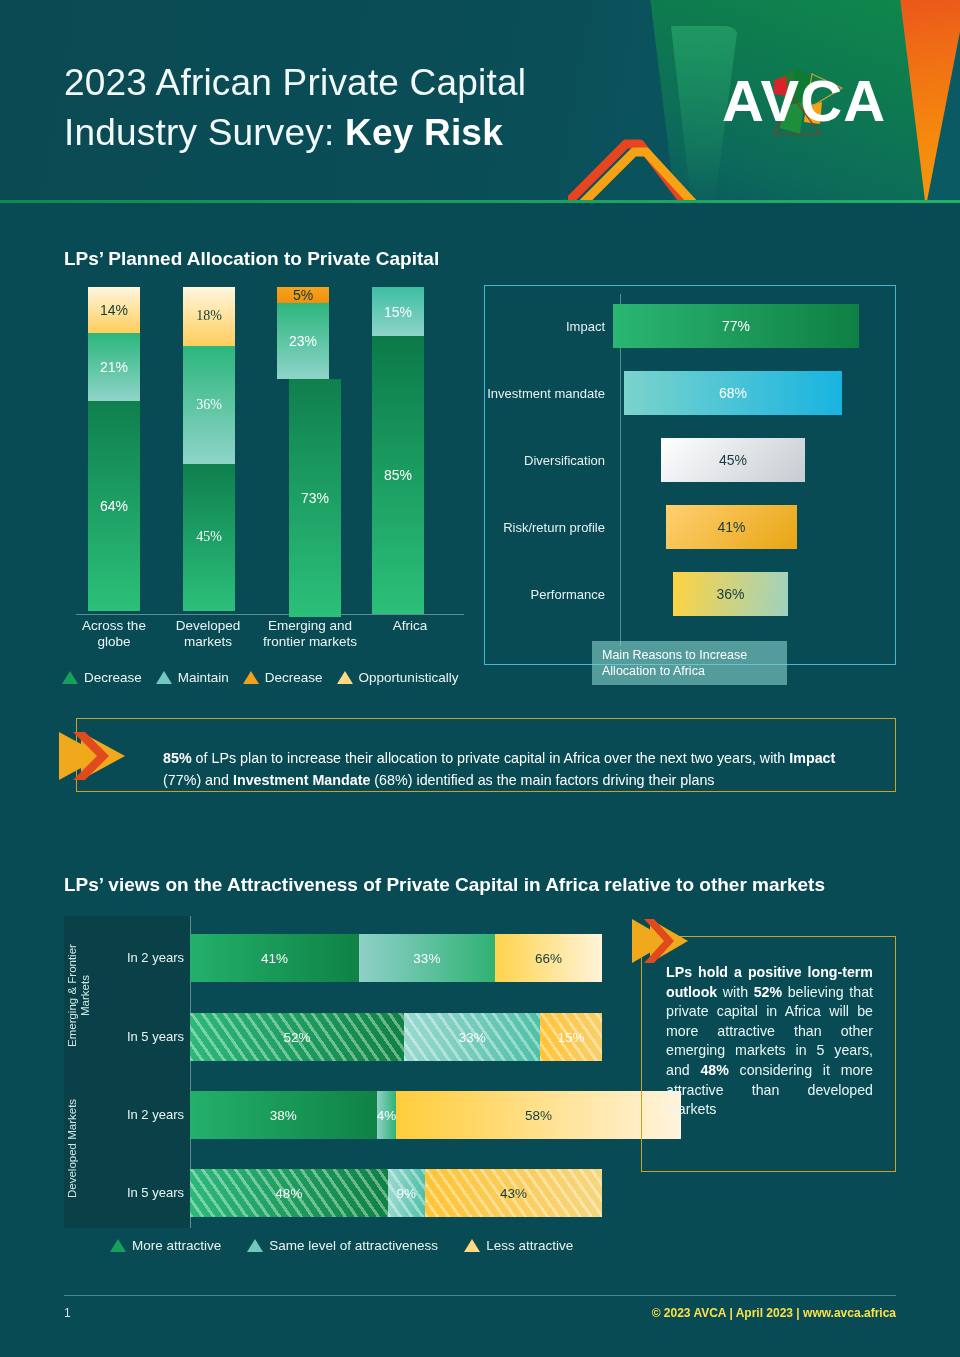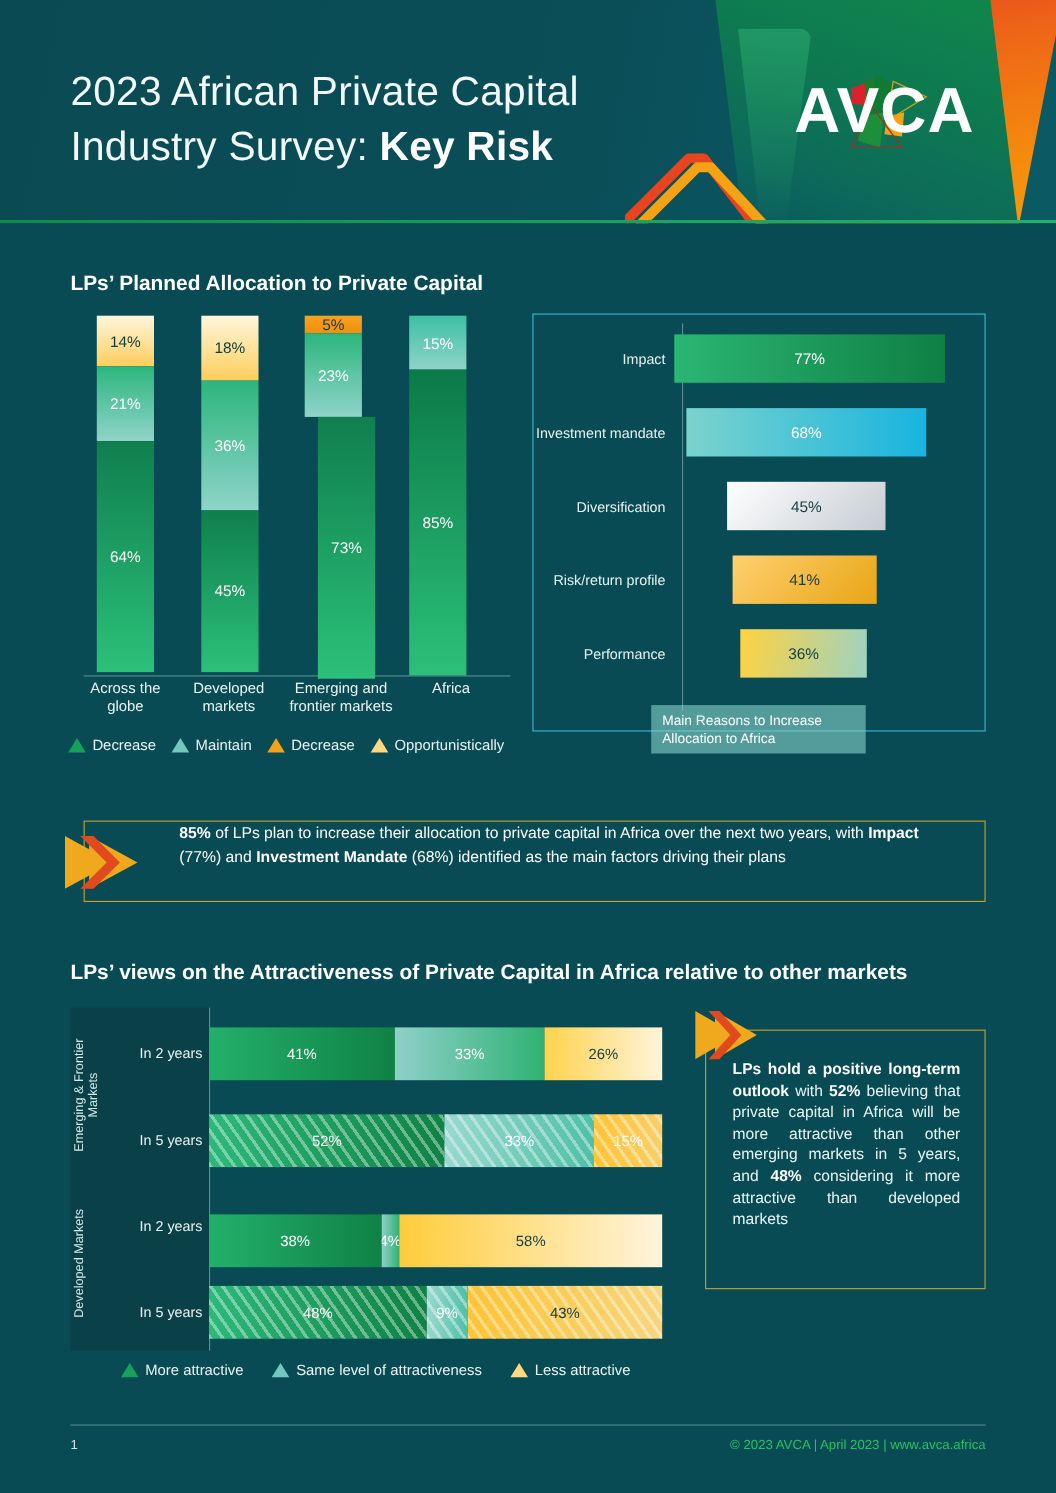--- a/index.html
+++ b/index.html
@@ -99,21 +99,21 @@
     background:rgba(130,206,198,.62);
     display:flex;flex-direction:column;justify-content:center;
     padding-left:10px;box-sizing:border-box;
     font-size:12.5px;line-height:16px;color:#ffffff;font-weight:300;
   }
 
   
   .callout1{
     position:absolute;left:76px;top:718px;width:820px;height:74px;
     border:1px solid #c9a227;box-sizing:border-box;
-    display:flex;align-items:flex-start;margin-top:28px;
+    display:flex;align-items:flex-end;
   }
   .callout1 .ctext{
     padding-left:86px;padding-right:22px;font-size:14.3px;line-height:22px;color:#ffffff;font-weight:300;
   }
   .callout1 .ctext b{font-weight:700;}
   .arrow-badge{position:absolute;left:-18px;top:9px;width:74px;height:56px;}
 
   
   .sec2-title{
     position:absolute;left:64px;top:874px;font-size:19px;font-weight:700;color:#ffffff;
@@ -141,21 +141,21 @@
     border:1px solid #c9a227;box-sizing:border-box;
     padding:26px 22px 0 24px;
     font-size:14.2px;line-height:19.6px;color:#e9f5f3;font-weight:300;
     text-align:justify;
   }
   .arrow-badge2{position:absolute;left:-10px;top:-20px;width:62px;height:48px;}
 
   
   .footer-rule{position:absolute;left:64px;top:1295px;width:832px;height:1px;background:rgba(190,225,222,.40);}
   .footer-page{position:absolute;left:64px;top:1306px;font-size:12px;color:#cfe6e3;font-weight:300;}
-  .footer-right{position:absolute;right:64px;top:1306px;font-size:12px;color:#22c55e;font-weight:400;}
+  .footer-right{position:absolute;right:64px;top:1306px;font-size:12px;color:#fde047;font-weight:700;}
 </style>
 </head>
 <body>
 
 <div class="header">
   <div class="hdr-bg-left"></div>
   <div class="hdr-orange-wedge"></div>
   <div class="hdr-green-wedge"></div>
   <div class="hdr-cone2"></div>
 
@@ -190,21 +190,21 @@
 
 <div class="chart1">
   <div class="c1-axis"></div>
 
   <div class="c1-col" style="left:24px;height:327px;">
     <div class="c1-seg dark" style="height:14%;background:linear-gradient(180deg,#fff6dd 0%,#ffce5c 100%);">14%</div>
     <div class="c1-seg" style="height:21%;background:linear-gradient(180deg,#2cb67c 0%,#8fd4c9 100%);">21%</div>
     <div class="c1-seg" style="height:64%;background:linear-gradient(180deg,#0f7f4e 0%,#2cc07a 100%);">64%</div>
   </div>
 
-  <div class="c1-col" style="left:119px;height:327px;">
+  <div class="c1-col" style="left:119px;height:327px;font-family:Liberation Serif, serif;">
     <div class="c1-seg dark" style="height:18%;background:linear-gradient(180deg,#fff6dd 0%,#ffce5c 100%);">18%</div>
     <div class="c1-seg" style="height:36%;background:linear-gradient(180deg,#2cb67c 0%,#8fd4c9 100%);">36%</div>
     <div class="c1-seg" style="height:45%;background:linear-gradient(180deg,#0f7f4e 0%,#2cc07a 100%);">45%</div>
   </div>
 
   <div class="c1-col" style="left:213px;height:327px;">
     <div class="c1-seg dark" style="height:5%;background:linear-gradient(180deg,#f9a21b 0%,#ef8f10 100%);">5%</div>
     <div class="c1-seg" style="height:23%;background:linear-gradient(180deg,#2cb67c 0%,#8fd4c9 100%);">23%</div>
     <div class="c1-seg" style="height:73%;background:linear-gradient(180deg,#0f7f4e 0%,#2cc07a 100%);margin-left:12px;">73%</div>
   </div>
@@ -299,39 +299,39 @@
 
   <div class="c2-rowlab" style="top:34px;">In 2 years</div>
   <div class="c2-row" style="top:18px;width:412px;">
     <div class="c2-seg" style="width:41%;background:linear-gradient(90deg,#23b06b 0%,#0f8244 100%);color:#fff;">
         <span>41%</span>
       </div>
     <div class="c2-seg" style="width:33%;background:linear-gradient(90deg,#8fd0c9 0%,#2fb273 100%);color:#fff;">
         <span>33%</span>
       </div>
     <div class="c2-seg" style="width:26%;background:linear-gradient(90deg,#ffd34d 0%,#fff4d9 100%);color:#143c40;">
-        <span>26%</span>
+        <span>66%</span>
       </div>
   </div>
 
   <div class="c2-rowlab" style="top:113px;">In 5 years</div>
   <div class="c2-row" style="top:97px;width:412px;">
     <div class="c2-seg hatch" style="width:52%;background:linear-gradient(90deg,#2cb97a 0%,#0f8244 100%);color:#fff;">
         <span>52%</span>
       </div>
     <div class="c2-seg hatch" style="width:33%;background:linear-gradient(90deg,#9ad8d0 0%,#4fc0a7 100%);color:#fff;">
         <span>33%</span>
       </div>
     <div class="c2-seg hatch" style="width:15%;background:linear-gradient(90deg,#ffc436 0%,#f8cf6a 100%);color:#ffffff;">
         <span>15%</span>
       </div>
   </div>
 
   <div class="c2-rowlab" style="top:191px;">In 2 years</div>
-  <div class="c2-row" style="top:188px;width:412px;">
+  <div class="c2-row" style="top:175px;width:491px;">
     <div class="c2-seg" style="width:38%;background:linear-gradient(90deg,#23b06b 0%,#0f8244 100%);color:#fff;">
         <span>38%</span>
       </div>
     <div class="c2-seg" style="width:4%;background:linear-gradient(90deg,#8fd0c9 0%,#2fb273 100%);color:#fff;">
         <span>4%</span>
       </div>
     <div class="c2-seg" style="width:58%;background:linear-gradient(90deg,#ffcc3b 0%,#fff4dc 100%);color:#143c40;">
         <span>58%</span>
       </div>
   </div>

